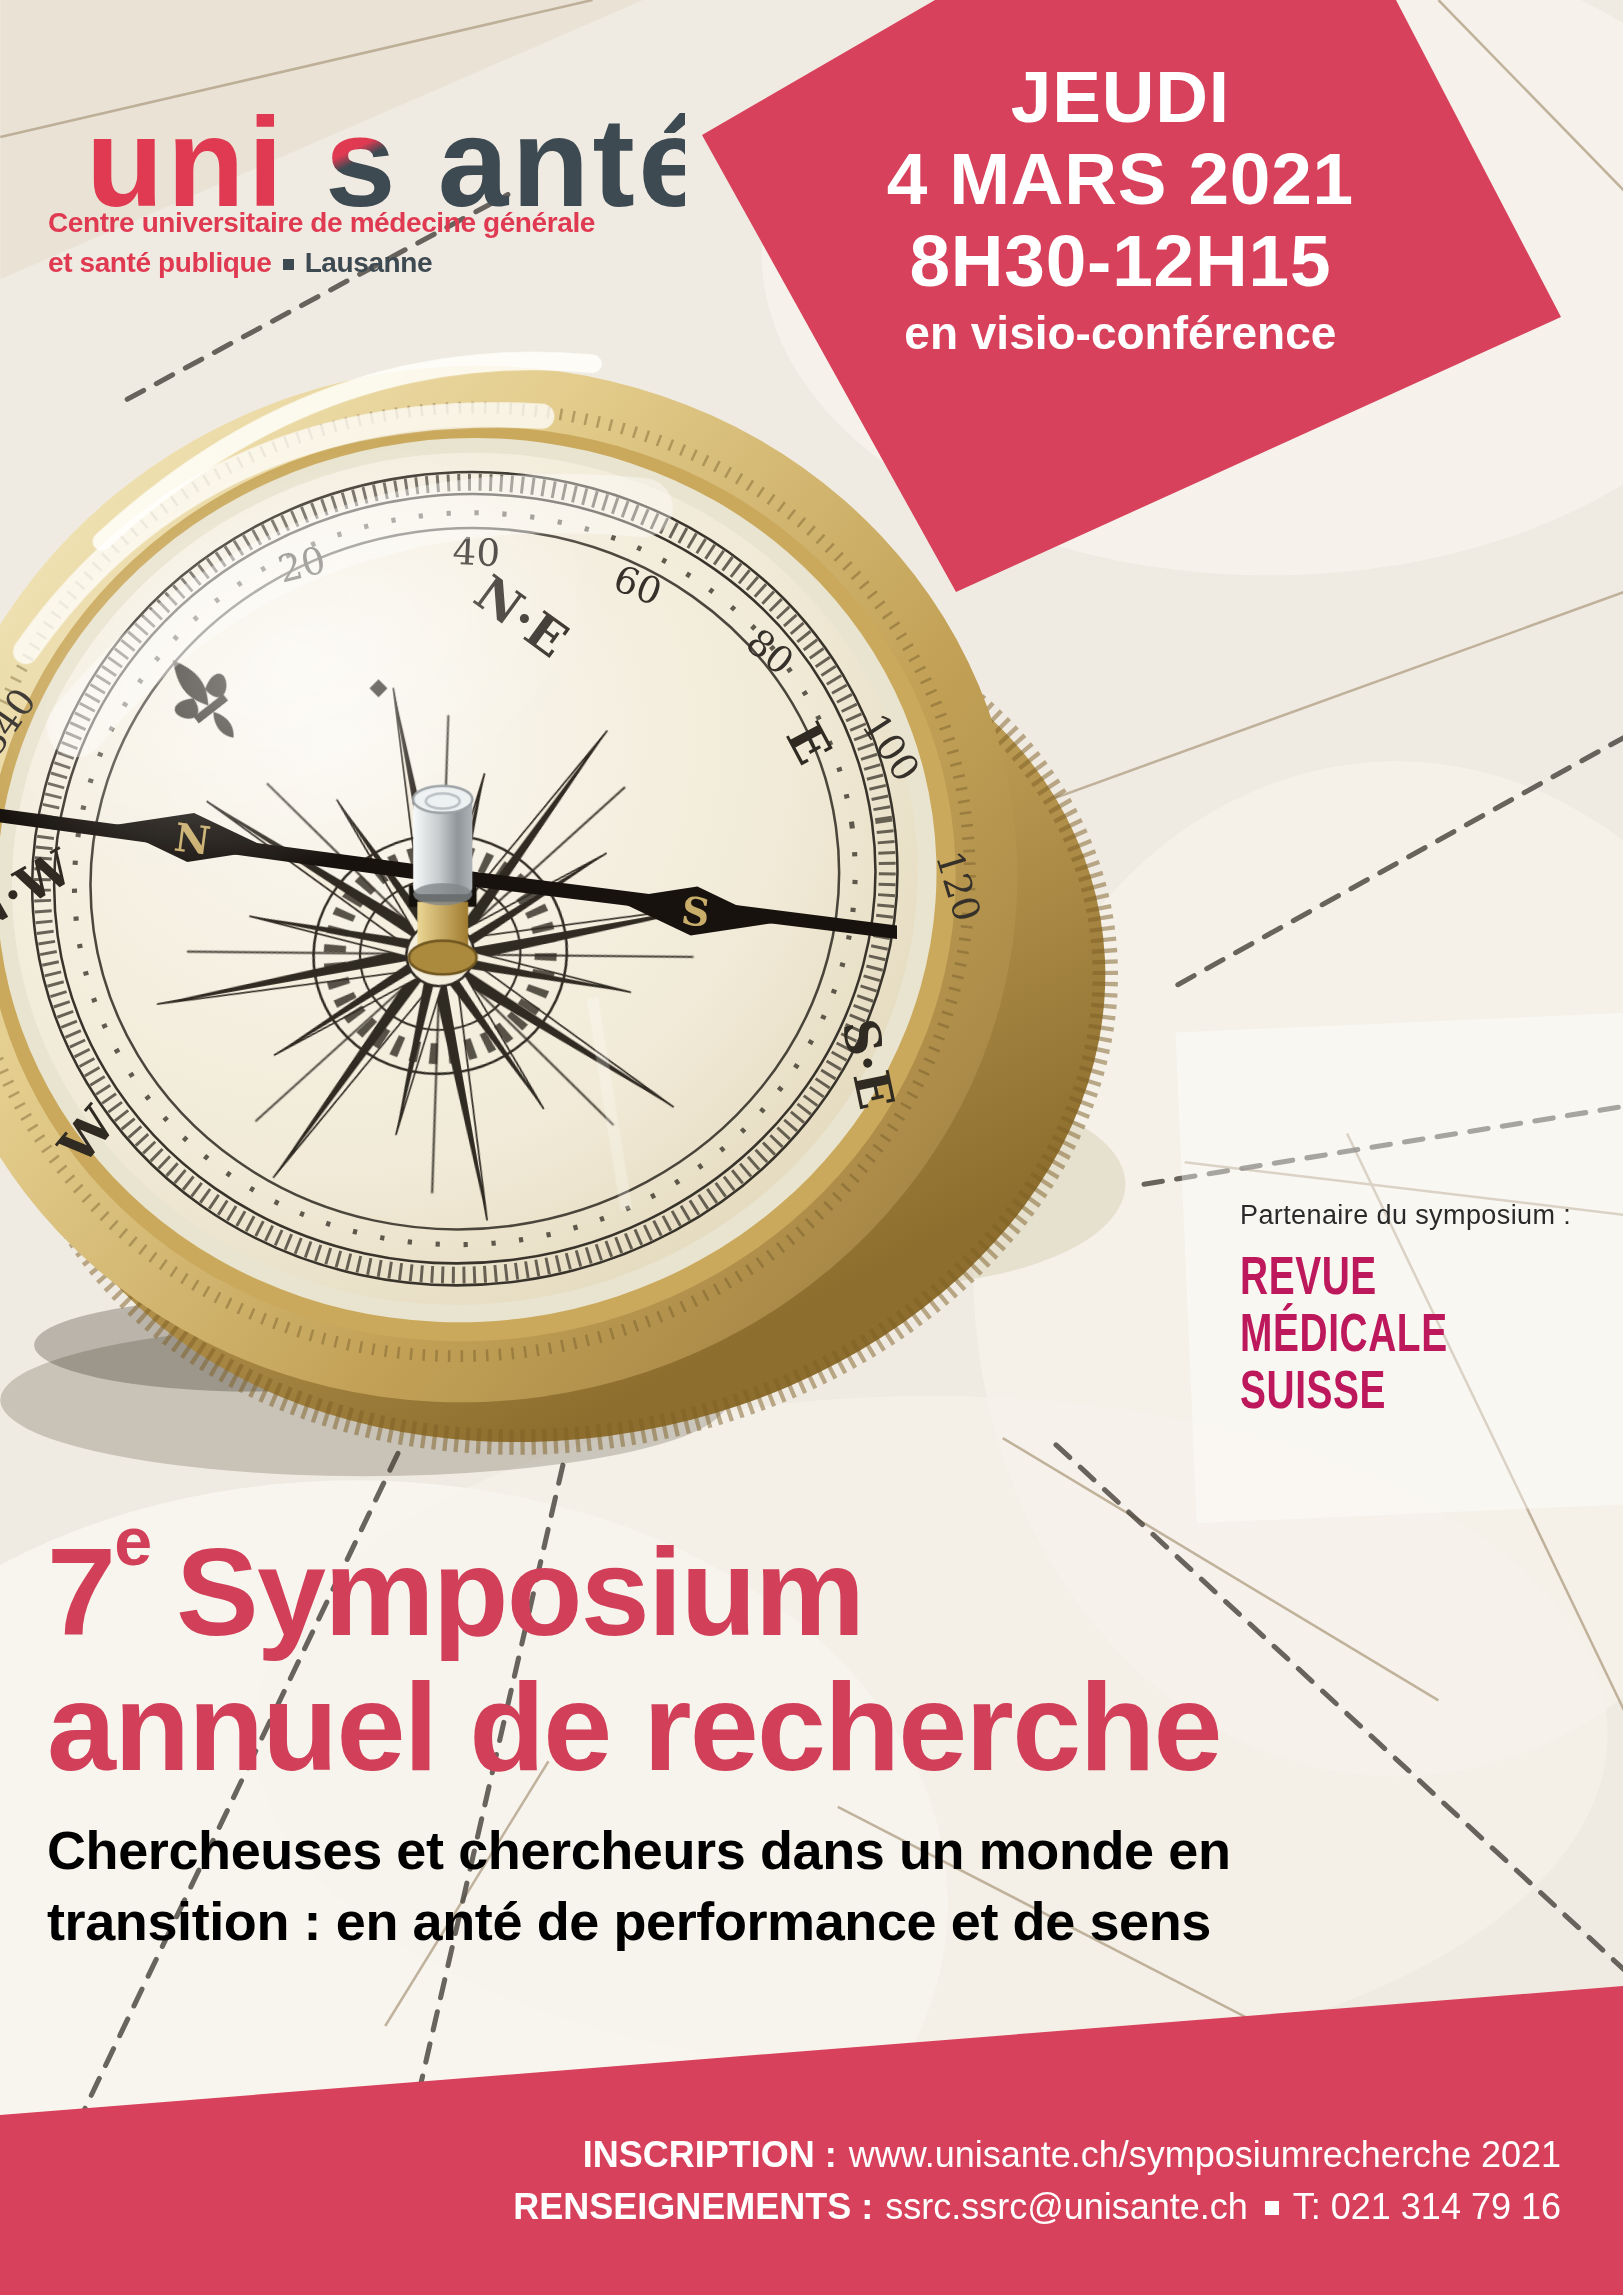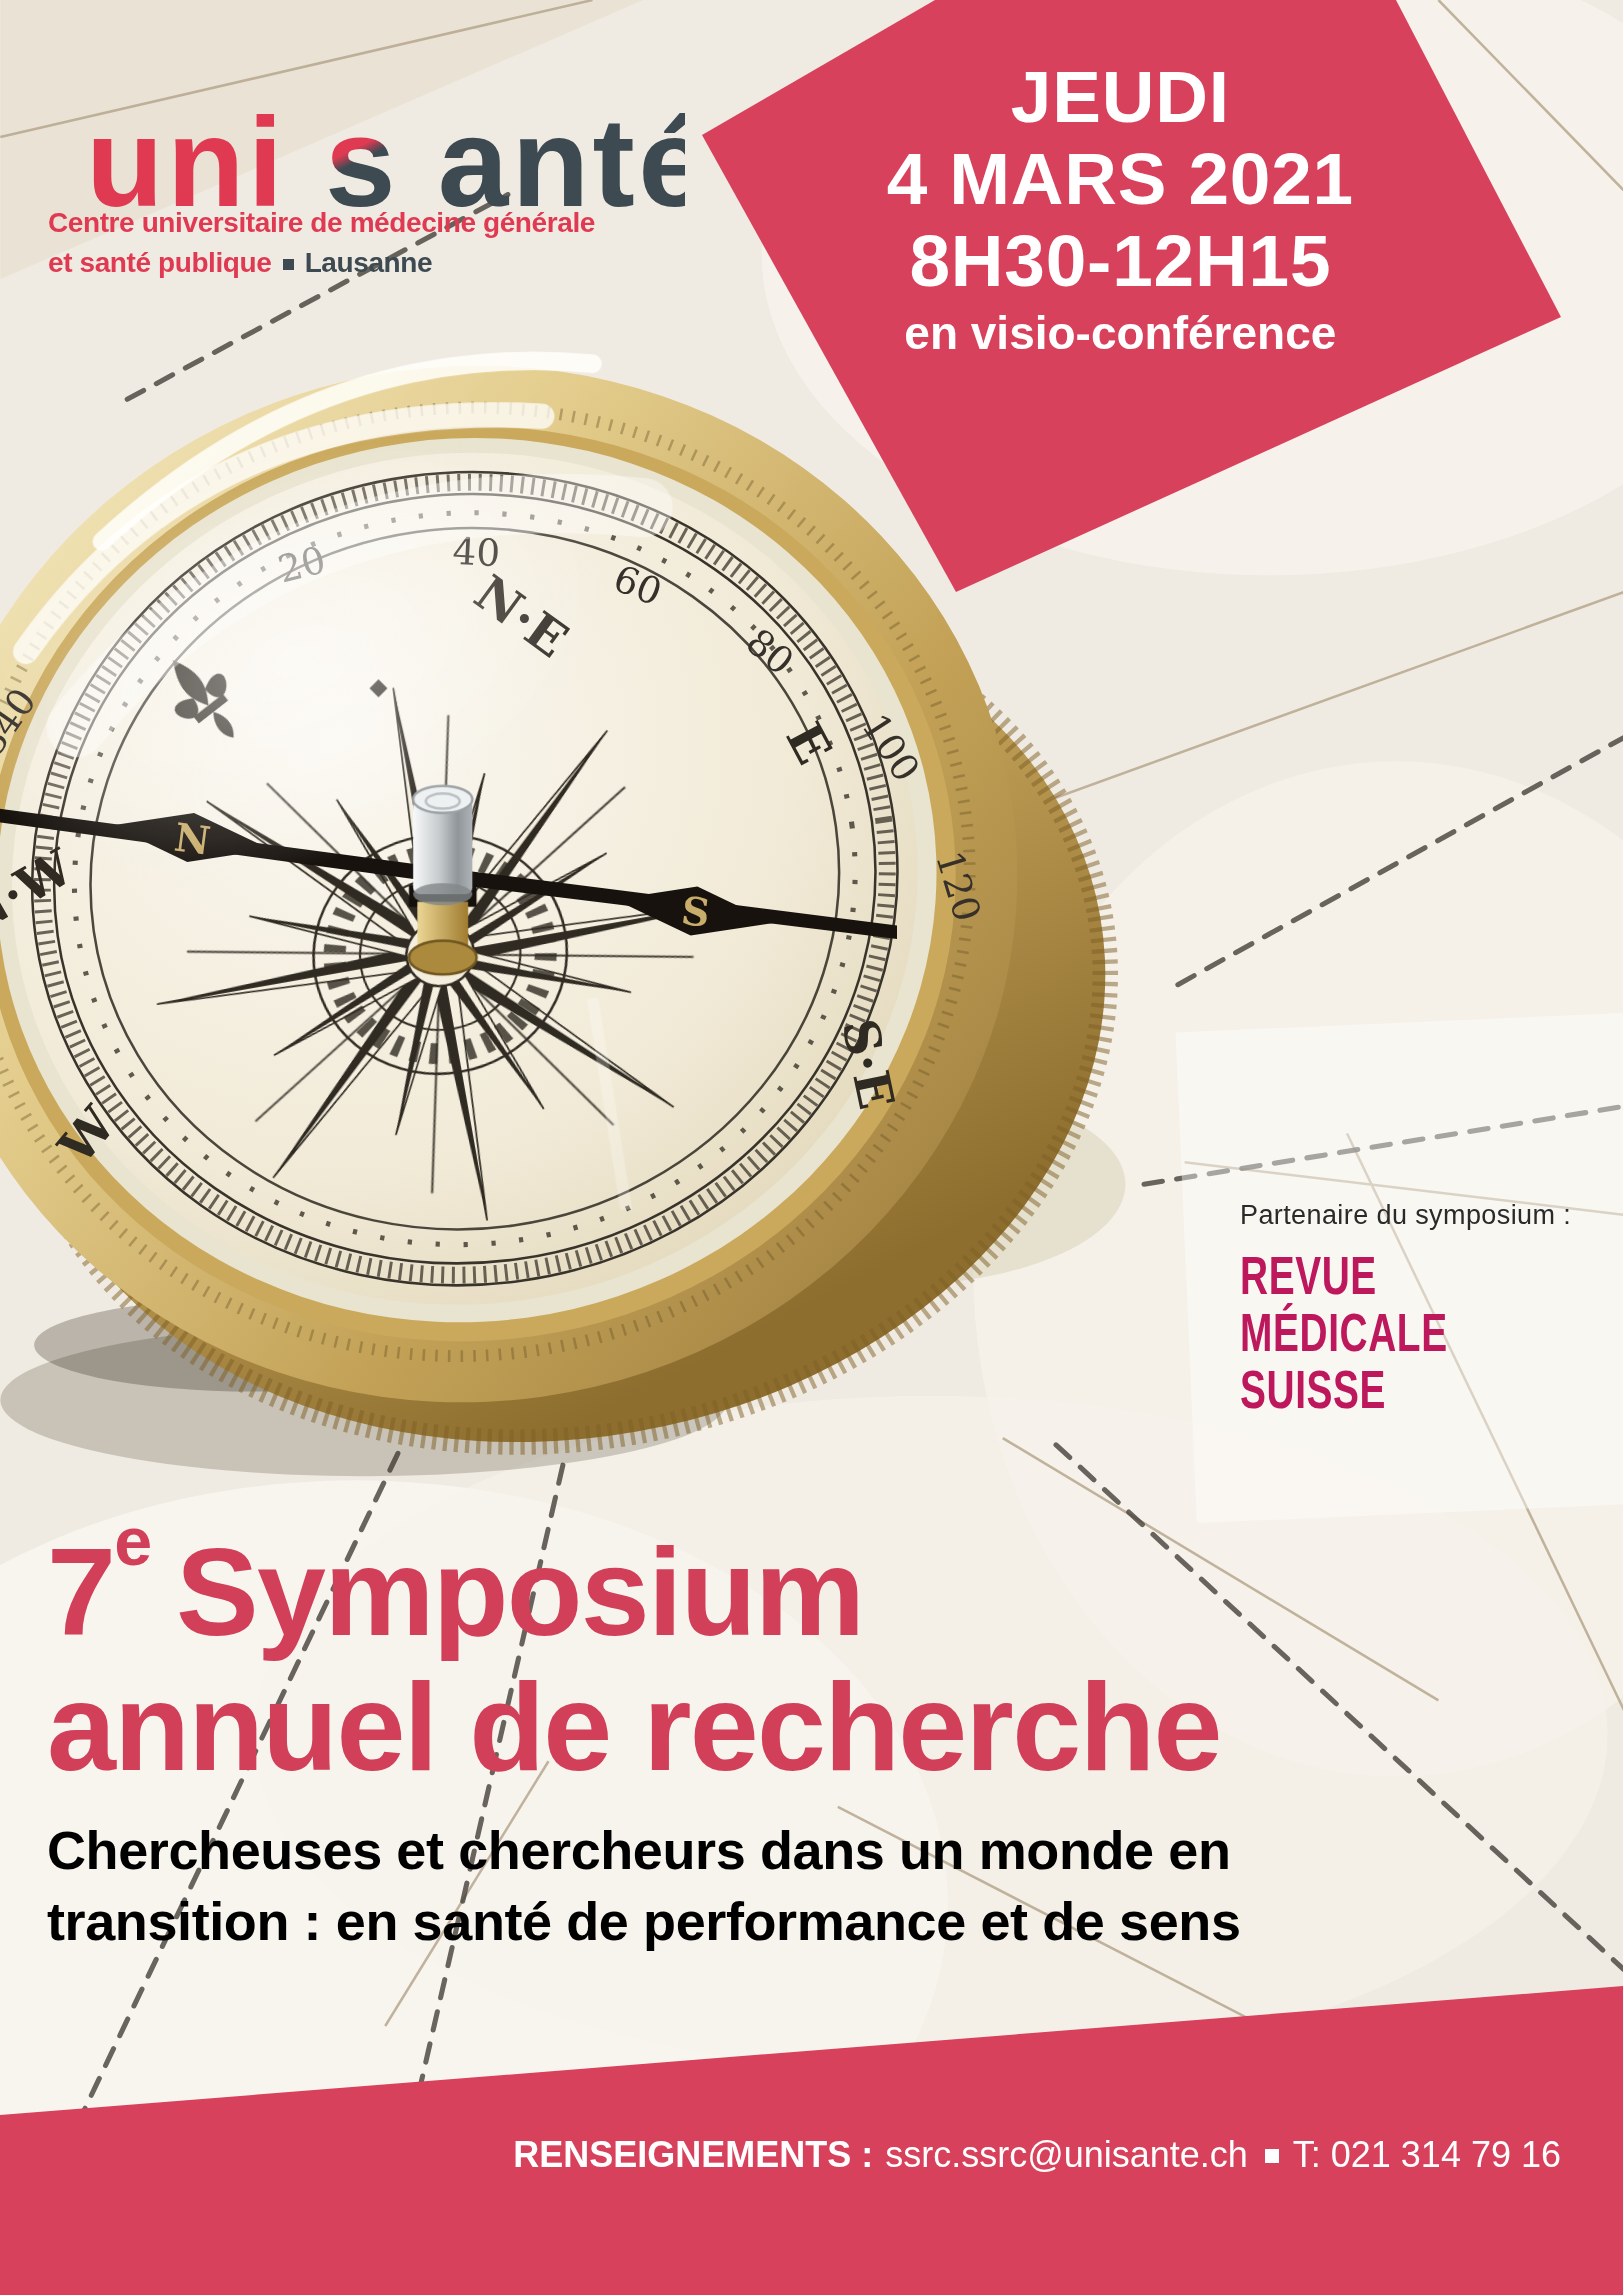--- a/index.html
+++ b/index.html
@@ -314,23 +314,24 @@
     <div>REVUE</div>
     <div>MÉDICALE</div>
     <div>SUISSE</div>
   </div>
 
   <div class="title-block">
     <div class="title-line"><span>7</span><span class="sup">e</span><span class="rest">Symposium</span></div>
     <div class="title-line">annuel de recherche</div>
     <div class="subtitle">
       <div>Chercheuses et chercheurs dans un monde en</div>
-      <div>transition : en santé de performance et de sens</div>
+      <div>transition : en anté de performance et de sens</div>
     </div>
   </div>
 
   <div class="bottom-band"></div>
   <div class="footer-text">
+    <div><span class="lbl">INSCRIPTION :</span><span class="val">www.unisante.ch/symposiumrecherche 2021</span></div>
     <div><span class="lbl">RENSEIGNEMENTS :</span><span class="val">ssrc.ssrc@unisante.ch</span><span class="sq"></span><span>T: 021 314 79 16</span></div>
   </div>
 
 </div>
 
 
 </body></html>

